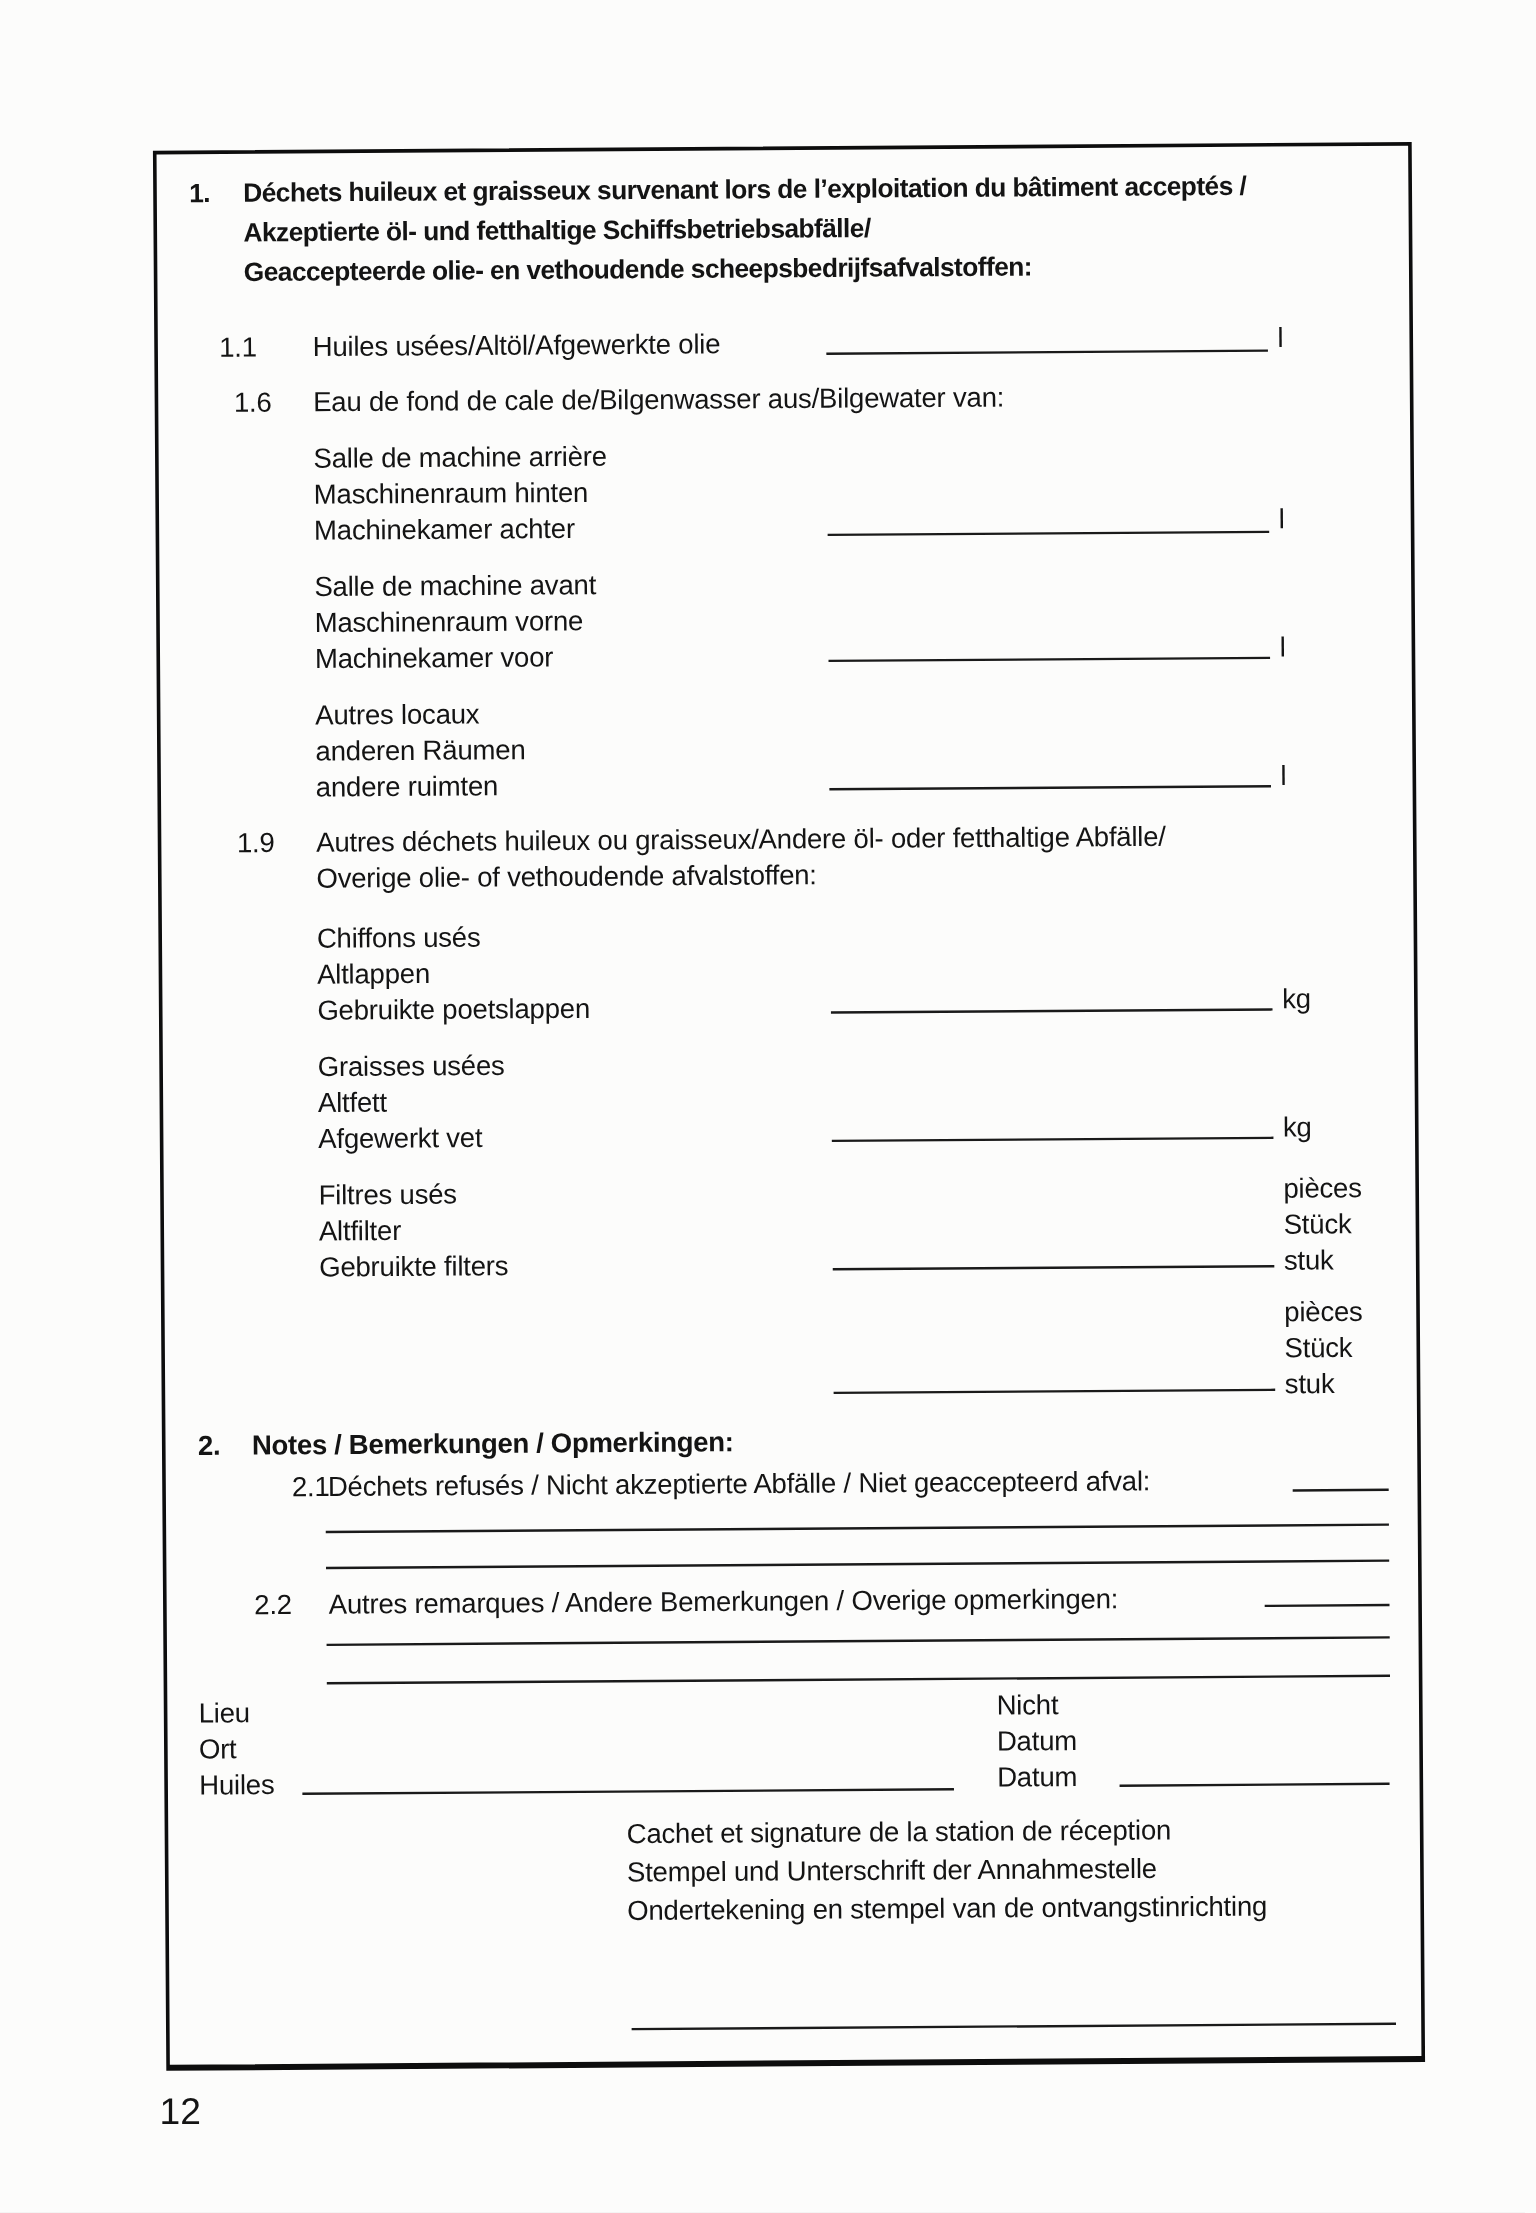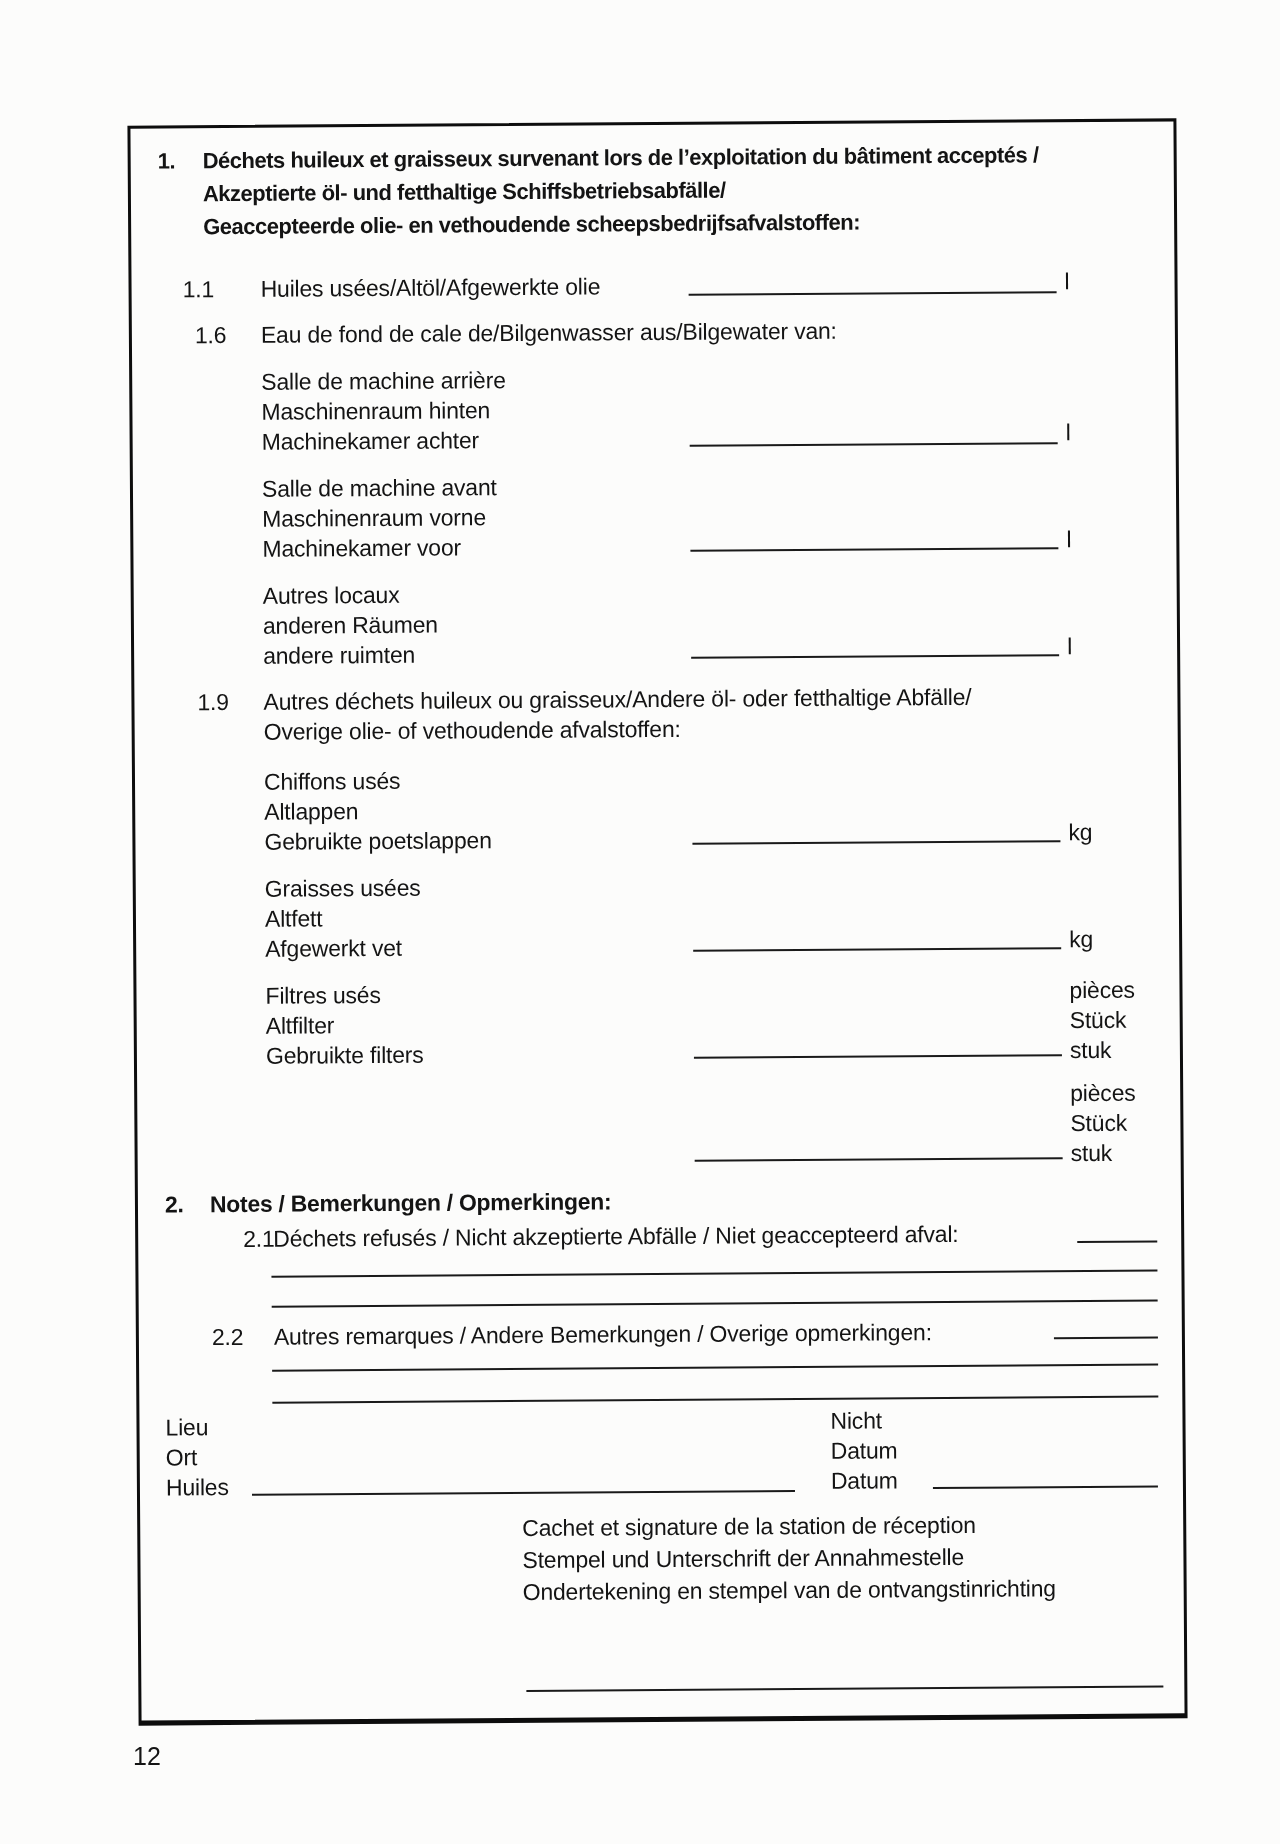--- a/index.html
+++ b/index.html
@@ -22,21 +22,21 @@
     transform-origin:50% 50%;
     background:transparent;
   }
   .abs{position:absolute;white-space:nowrap;}
   .bl{font-size:23px;line-height:30px;letter-spacing:-0.2px;}
   .title{font-size:22px;line-height:33px;font-weight:700;letter-spacing:-0.5px;}
   .s2title{font-size:23px;line-height:30px;font-weight:700;letter-spacing:-0.3px;}
   .fl{position:absolute;height:0;border-bottom:2px solid #1a1a1a;}
   .grp div{white-space:nowrap;}
   .sig{font-size:23px;line-height:32px;letter-spacing:-0.2px;}
-  .pagenum{font-size:25px;}
+  .pagenum{font-size:31px;}
 </style>
 </head>
 <body>
 
 <div class="sheet">
   <div class="box">
 
     <div class="abs title" style="left:27px;top:16px;">1.</div>
     <div class="abs grp title" style="left:72px;top:16px;">
       <div>Déchets huileux et graisseux survenant lors de l’exploitation du bâtiment acceptés /</div>

